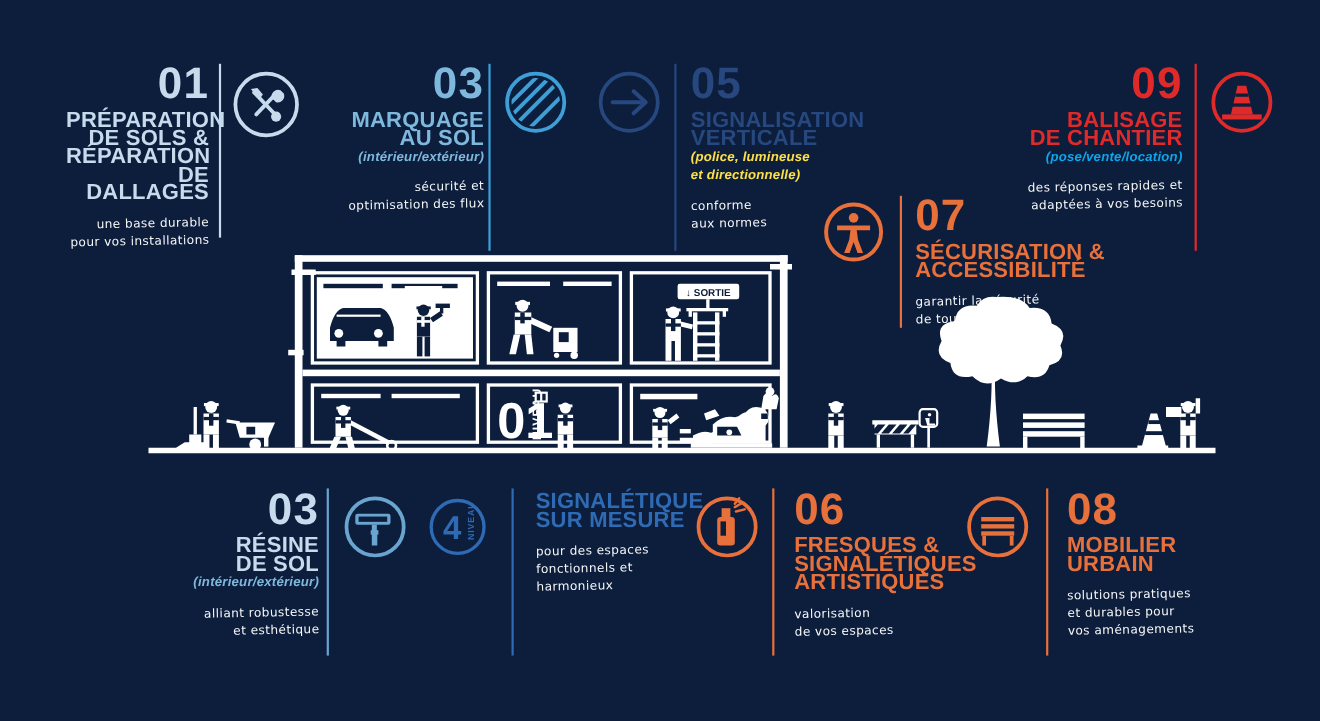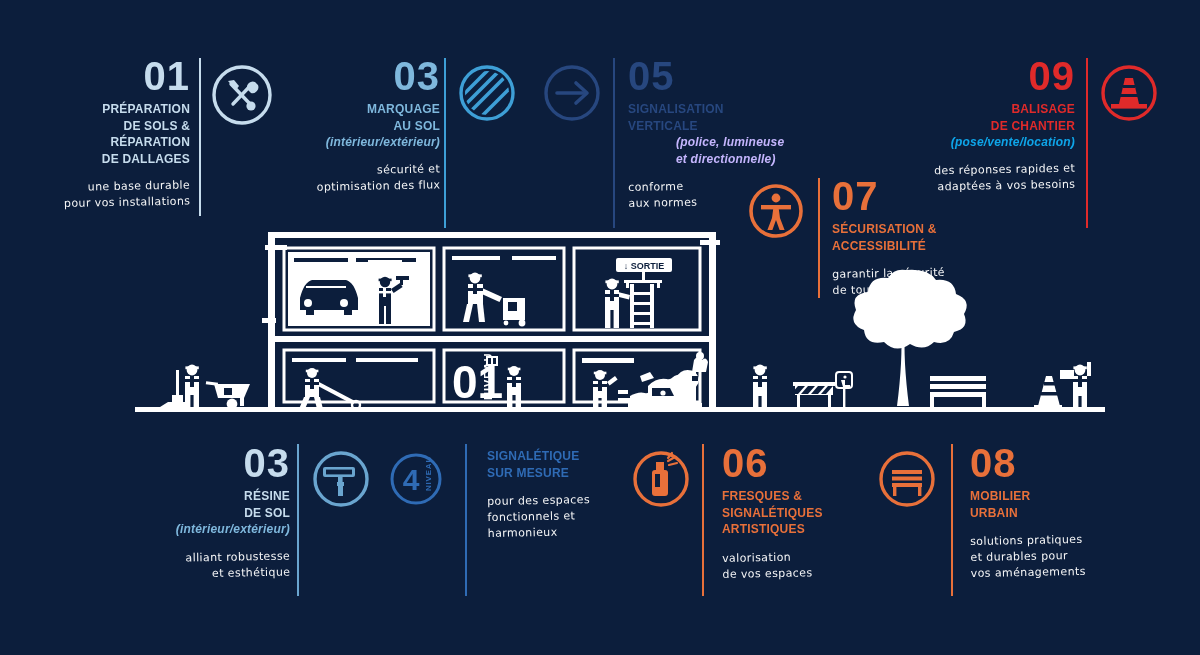--- a/index.html
+++ b/index.html
@@ -14,21 +14,21 @@
   .blk { position: absolute; }
 
   
   .rule { position: absolute; width: 2px; }
 
   .num {
     font-size: 40px; font-weight: 700; letter-spacing: 1px;
     line-height: 40px; font-family: "Liberation Sans", sans-serif;
   }
   .ttl {
-    font-size: 12px; font-weight: 700; line-height: 16.5px;
+    font-size: 20px; font-weight: 700; line-height: 16.5px;
     letter-spacing: .2px; margin-top: 5px; text-transform: uppercase;
   }
   .sub {
     font-size: 12px; font-weight: 700; font-style: italic;
     line-height: 16.5px; letter-spacing: .2px;
   }
   .hand {
     font-size: 11px; line-height: 16px; color: #ffffff;
     margin-top: 13px; letter-spacing: .4px;
     font-family: "DejaVu Sans", sans-serif;
@@ -375,21 +375,21 @@
     </svg>
   </div>
 
   <div class="rule" style="left:613px; top:58px; height:170px; background:#27477f;"></div>
   <div class="blk ta-l" style="left:628px; top:56px; width:190px;">
     <div class="num" style="color:#27477f;">05</div>
     <div class="ttl" style="color:#27477f;">
       <div>SIGNALISATION</div>
       <div>VERTICALE</div>
     </div>
-    <div class="sub" style="color:#c4b5fd;margin-left:48px;">
+    <div class="sub" style="color:#fde047;">
       <div>(police, lumineuse</div>
       <div>et directionnelle)</div>
     </div>
     <div class="hand">
       <div>conforme</div>
       <div>aux normes</div>
     </div>
   </div>
 
   <div class="icon" style="left:747px; top:182px;">

